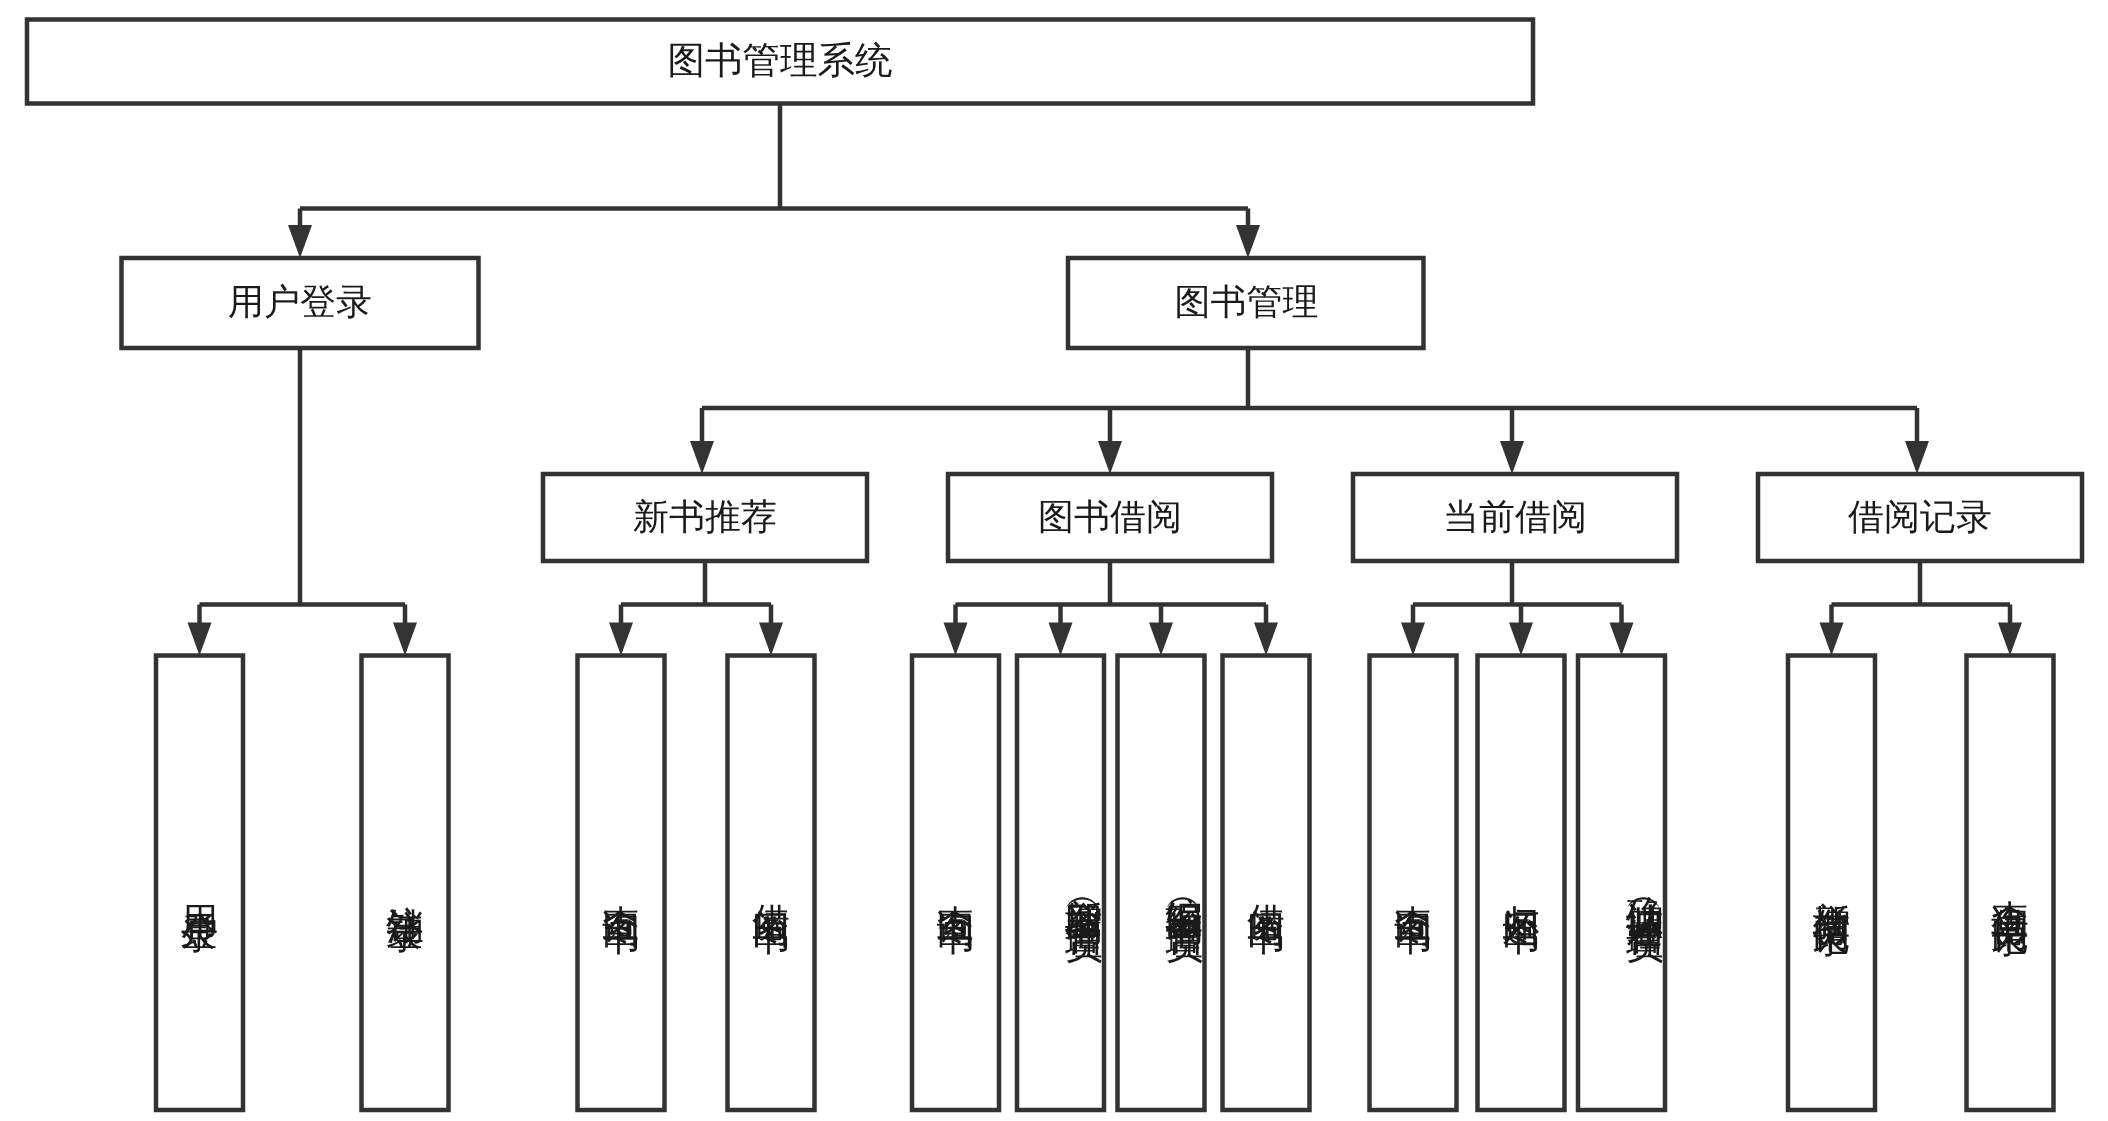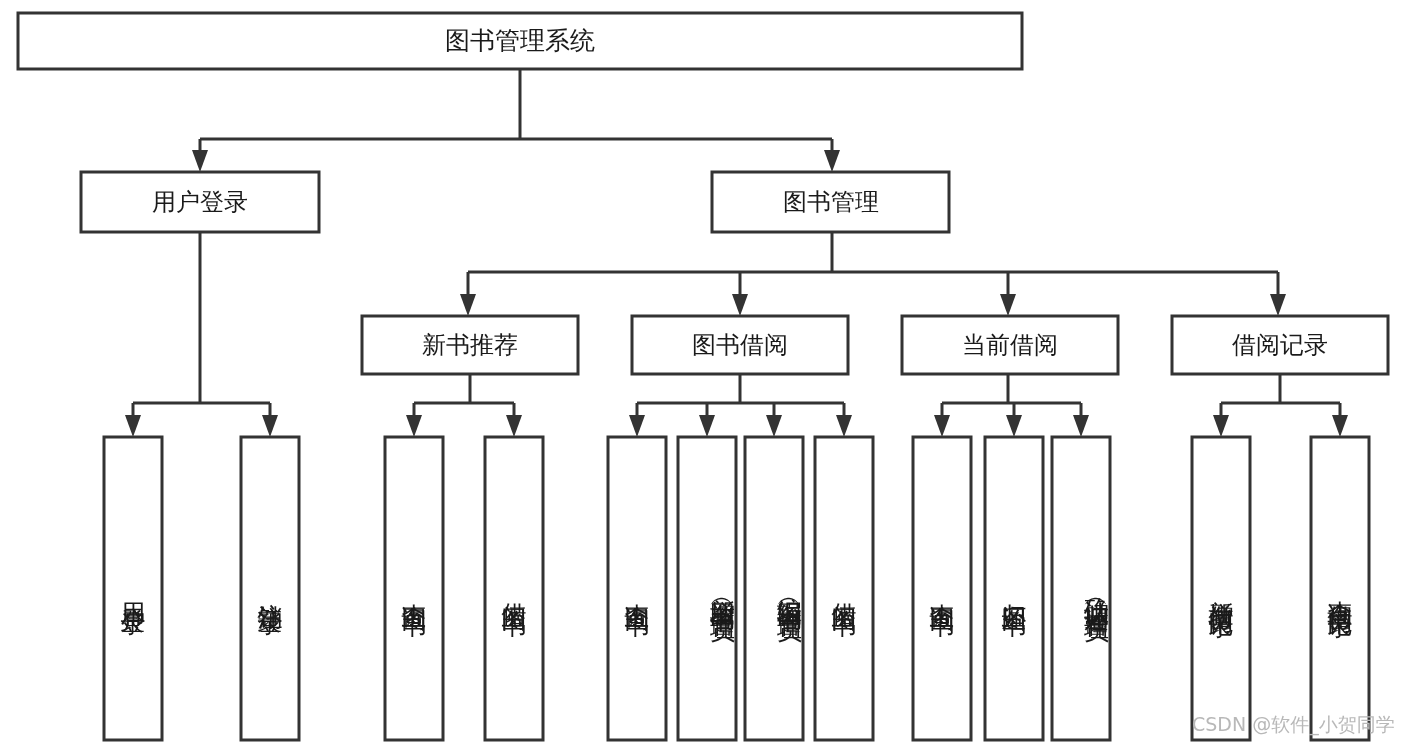--- a/index.html
+++ b/index.html
@@ -214,15 +214,14 @@
   <div class="vlabel" style="left:608px;  top:437px; width:58px; height:303px;">查询图书</div>
   <div class="vlabel" style="left:678px;  top:437px; width:58px; height:303px; align-items:flex-start; padding-top:6px; box-sizing:border-box;">新增图书（管理员）</div>
   <div class="vlabel" style="left:745px;  top:437px; width:58px; height:303px; align-items:flex-start; padding-top:6px; box-sizing:border-box;">编辑图书（管理员）</div>
   <div class="vlabel" style="left:815px;  top:437px; width:58px; height:303px;">借阅图书</div>
   <div class="vlabel" style="left:913px;  top:437px; width:58px; height:303px;">查询图书</div>
   <div class="vlabel" style="left:985px;  top:437px; width:58px; height:303px;">归还图书</div>
   <div class="vlabel" style="left:1052px; top:437px; width:58px; height:303px; align-items:flex-start; padding-top:6px; box-sizing:border-box;">确认归还（管理员）</div>
   <div class="vlabel" style="left:1192px; top:437px; width:58px; height:303px;">新增借阅记录</div>
   <div class="vlabel" style="left:1311px; top:437px; width:58px; height:303px;">查询借阅记录</div>
 
-  <div class="watermark">CSDN @软件_小贺同学</div>
 
 </div>
 
 </body></html>

